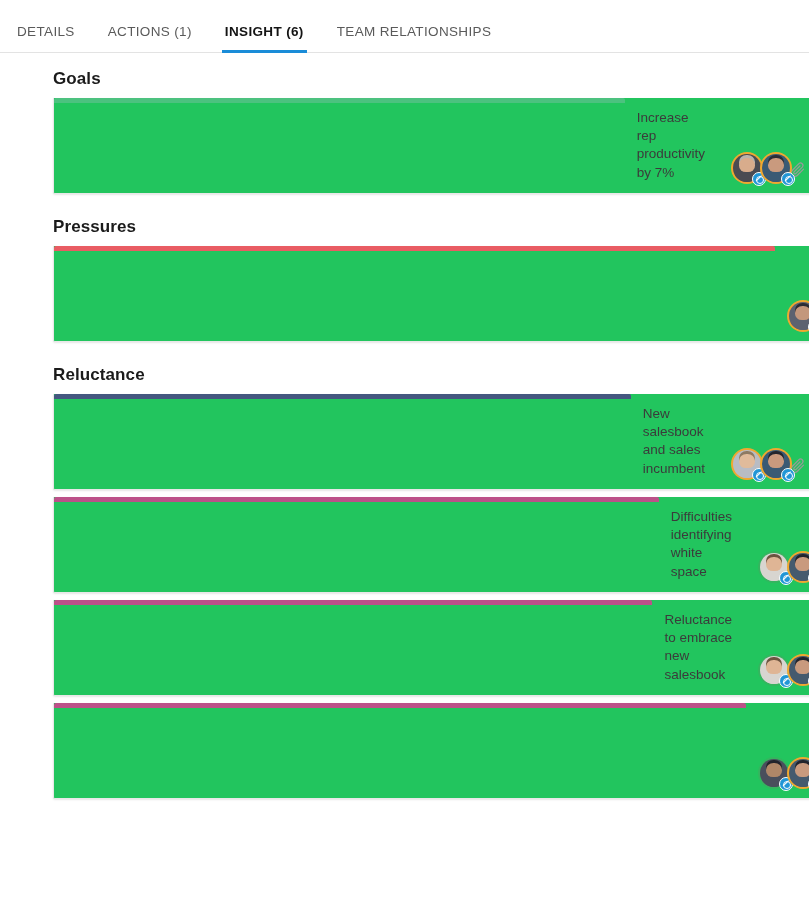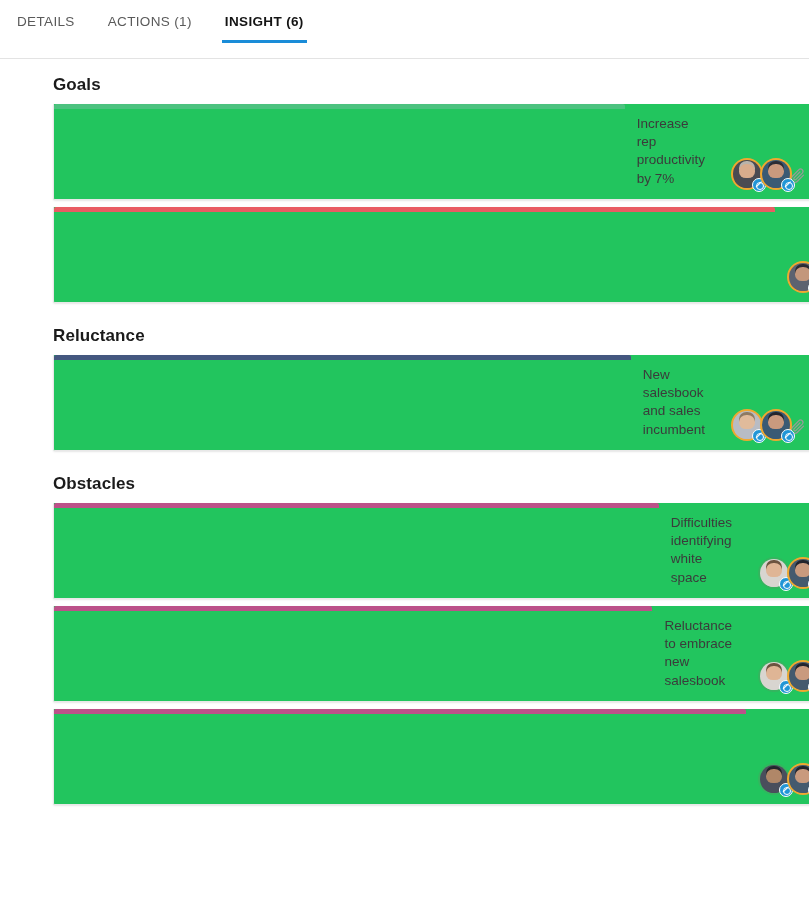--- a/index.html
+++ b/index.html
@@ -8,26 +8,26 @@
     width: 809px;
     height: 919px;
     background: #ffffff;
     font-family: "Liberation Sans", sans-serif;
     overflow: hidden;
   }
 
   
   .tabbar {
     position: relative;
-    height: 59px;
+    height: 53px;
     border-bottom: 1px solid #e3e3e3;
     display: flex;
     align-items: flex-start;
     padding-left: 17px;
-    padding-top: 14px;
+    padding-top: 24px;
   }
   .tab {
     font-size: 13.5px;
     letter-spacing: 0.35px;
     color: #5a5a5a;
     padding: 0 0 14px 0;
     margin-right: 33px;
     cursor: pointer;
     white-space: nowrap;
     position: relative;
@@ -188,20 +188,21 @@
     font-family: "Liberation Serif", serif;
   }
 </style>
 </head>
 <body>
 
 <div class="tabbar">
     <button class="tab">DETAILS</button>
     <button class="tab">ACTIONS (1)</button>
     <button class="tab active">INSIGHT (6)</button>
+    <button class="tab">TEAM RELATIONSHIPS</button>
   </div>
 
 <div class="content">
     <div class="section">
       <div class="section-title">Goals</div>
       <div class="card">
         <div class="card-bar" style="background: rgb(76, 194, 127);"></div>
         <div class="card-body">
           <div class="card-text">Increase rep productivity by 7%</div>
         </div>
@@ -229,20 +230,21 @@
             <div class="status-box done">
               <svg viewBox="0 0 24 24" fill="none" stroke="#ffffff" stroke-width="2.2" stroke-linecap="round" stroke-linejoin="round" style="width:17px;height:17px">
                 <polyline points="4,12.5 9.5,18 20,6.5"></polyline>
               </svg>
             </div>
           </div>
         </div>
       </div>
     </div>
     <div class="section">
+      <div class="section-title">Pressures</div>
       <div class="card">
         <div class="card-bar" style="background: rgb(233, 92, 99);"></div>
         <div class="card-footer">
           <div class="avatars">
             <div class="avatar">
               <div class="avatar-img" style="background: rgb(92, 98, 112);">
                 <div class="body" style="background: rgb(92, 98, 112);"></div>
                 <div class="head" style="background: rgb(195, 151, 124); box-shadow: rgb(43, 44, 52) 0px -3px 0px 0px;"></div>
               </div>
               <span class="avatar-badge"></span>
@@ -289,21 +291,20 @@
             <div class="status-box done">
               <svg viewBox="0 0 24 24" fill="none" stroke="#ffffff" stroke-width="2.2" stroke-linecap="round" stroke-linejoin="round" style="width:17px;height:17px">
                 <polyline points="4,12.5 9.5,18 20,6.5"></polyline>
               </svg>
             </div>
           </div>
         </div>
       </div>
     </div>
     <div class="section">
-      <div class="section-title">Obstacles</div>
       <div class="card">
         <div class="card-bar" style="background: rgb(188, 81, 137);"></div>
         <div class="card-body">
           <div class="card-text">Difficulties identifying white space</div>
         </div>
         <div class="card-footer">
           <div class="avatars">
             <div class="avatar ring-green">
               <div class="avatar-img" style="background: rgb(216, 213, 208);">
                 <div class="body" style="background: rgb(216, 213, 208);"></div>

